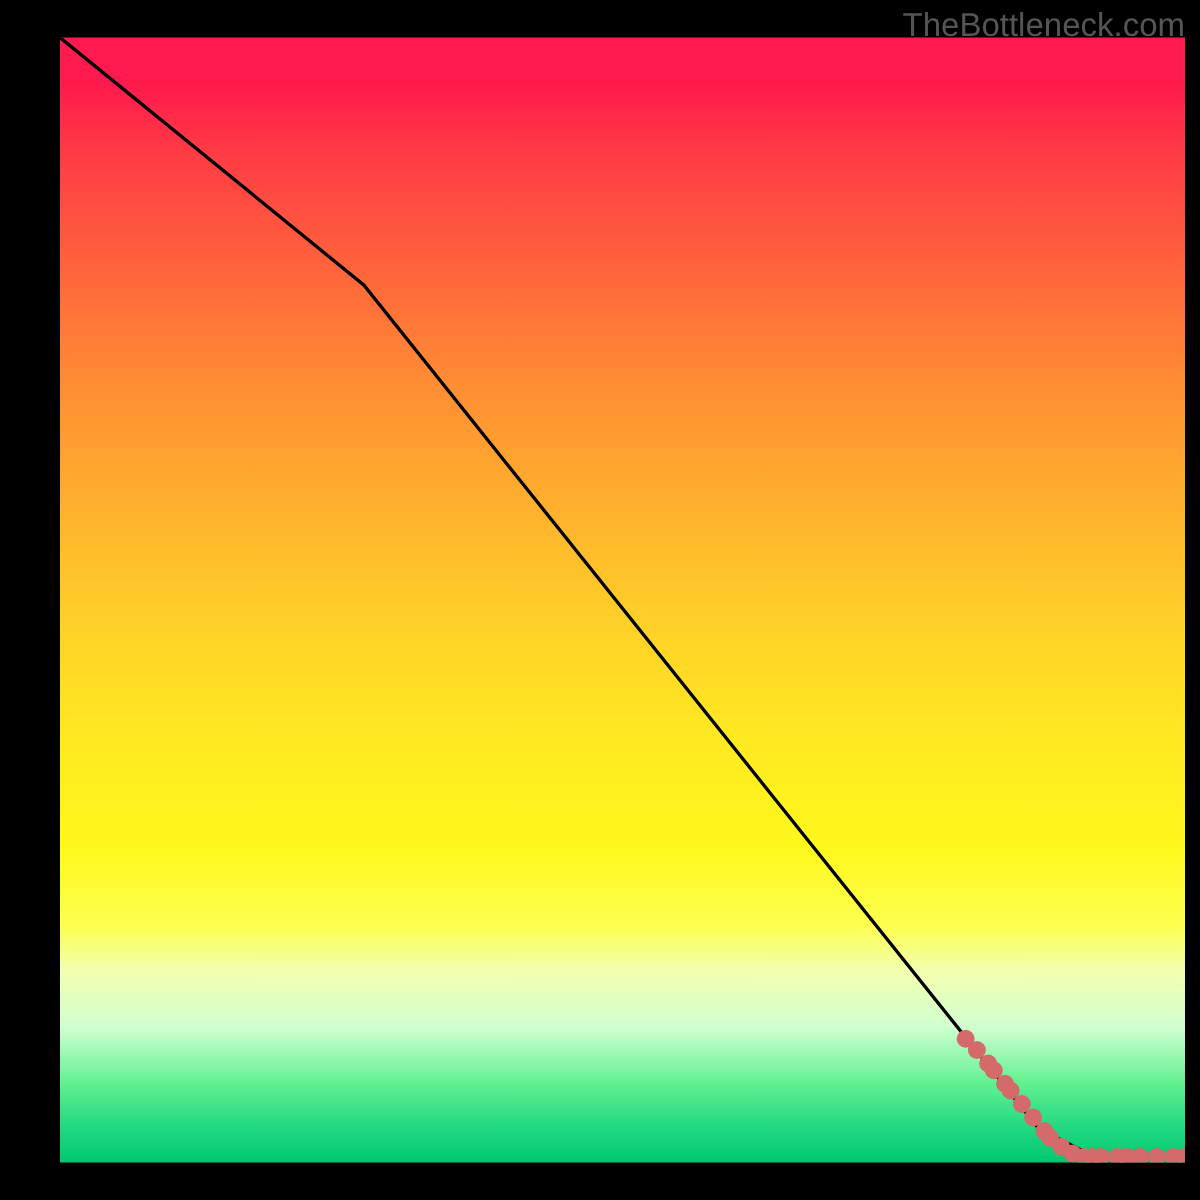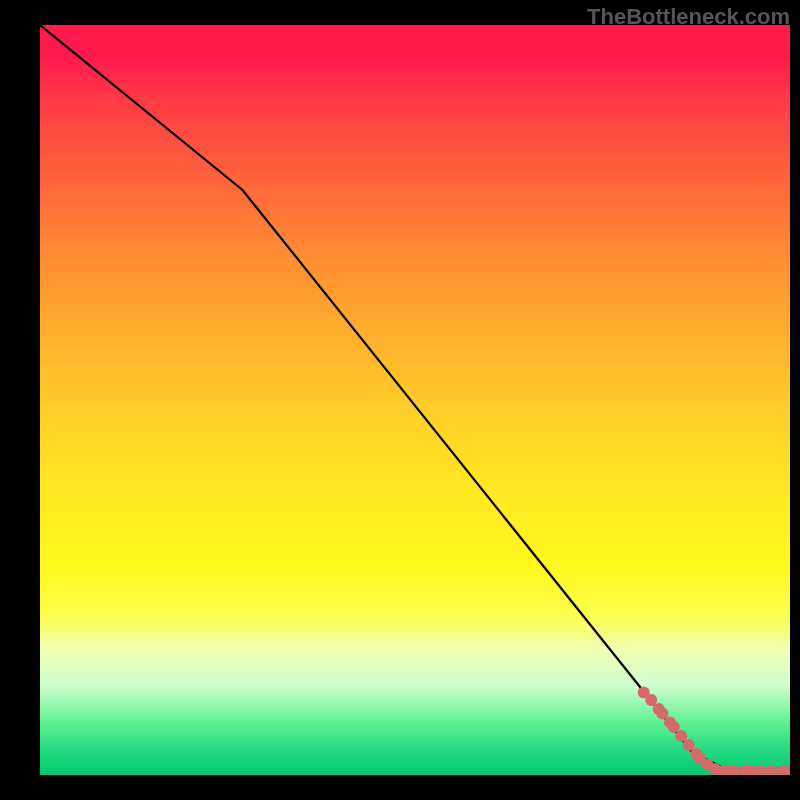--- a/index.html
+++ b/index.html
@@ -10,21 +10,21 @@
     background: #000;
     position: relative;
     font-family: Arial, Helvetica, sans-serif;
   }
   .watermark {
     position: absolute;
     top: 4px;
     right: 10px;
     color: #555;
     font-size: 22px;
-    font-weight: 700;
+    font-weight: 400;
     z-index: 10;
   }
   .plot-area {
     position: absolute;
     left: 40px;
     top: 25px;
     width: 750px;
     height: 750px;
     background: linear-gradient(to bottom,
       #ff1a4d 0%,

